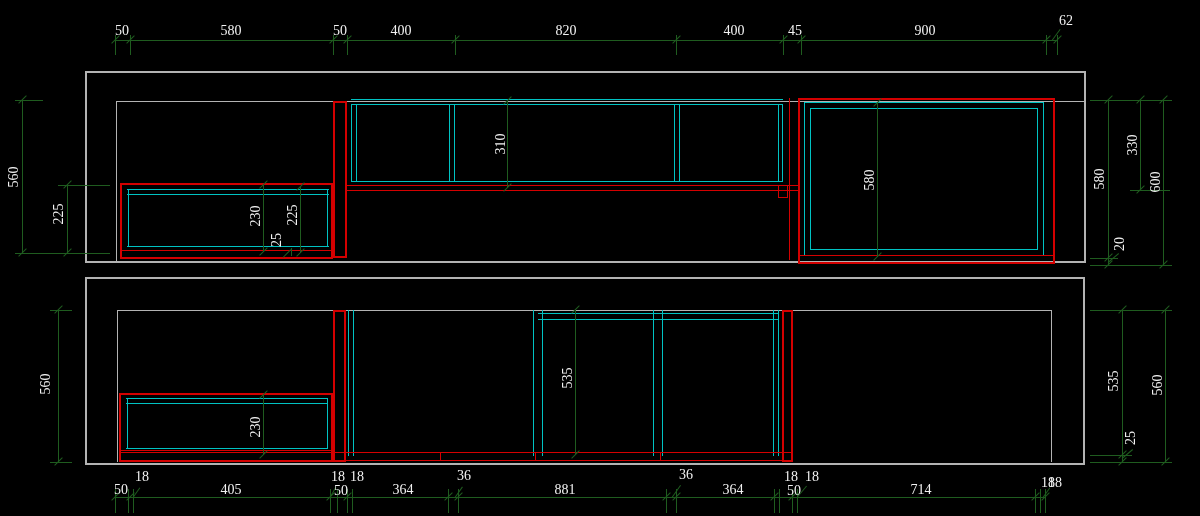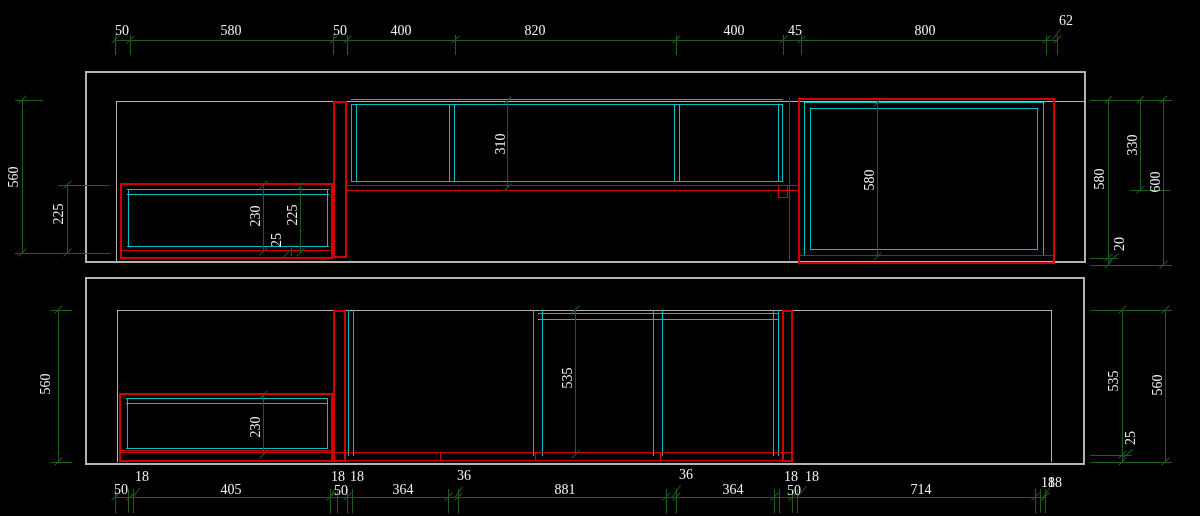--- a/index.html
+++ b/index.html
@@ -46,24 +46,24 @@
     <i class="tick" style="left:450px;top:39px;"></i>
     <i class="tick" style="left:671px;top:39px;"></i>
     <i class="tick" style="left:778px;top:39px;"></i>
     <i class="tick" style="left:796px;top:39px;"></i>
     <i class="tick" style="left:1041px;top:39px;"></i>
     <i class="tick" style="left:1052px;top:39px;"></i>
     <span class="lbl" style="left:122px;top:31px;">50</span>
     <span class="lbl" style="left:231px;top:31px;">580</span>
     <span class="lbl" style="left:340px;top:31px;">50</span>
     <span class="lbl" style="left:401px;top:31px;">400</span>
-    <span class="lbl" style="left:535px;top:31px;">820</span>
+    <span class="lbl" style="left:566px;top:31px;">820</span>
     <span class="lbl" style="left:734px;top:31px;">400</span>
     <span class="lbl" style="left:795px;top:31px;">45</span>
-    <span class="lbl" style="left:925px;top:31px;">800</span>
+    <span class="lbl" style="left:925px;top:31px;">900</span>
     <div class="ldr" style="left:1052px;top:40px;width:14px;transform:rotate(-54deg);"></div>
     <span class="lbl" style="left:1066px;top:21px;">62</span>
   </div>
 
   <div>
     <div class="boxw" style="left:85px;top:71px;width:997px;height:188px;"></div>
     <div class="hl w" style="left:116px;top:101px;width:968px;"></div>
     <div class="vl w" style="left:116px;top:101px;height:160px;"></div>
 
     <div class="boxr" style="left:120px;top:183px;width:209px;height:72px;"></div>

